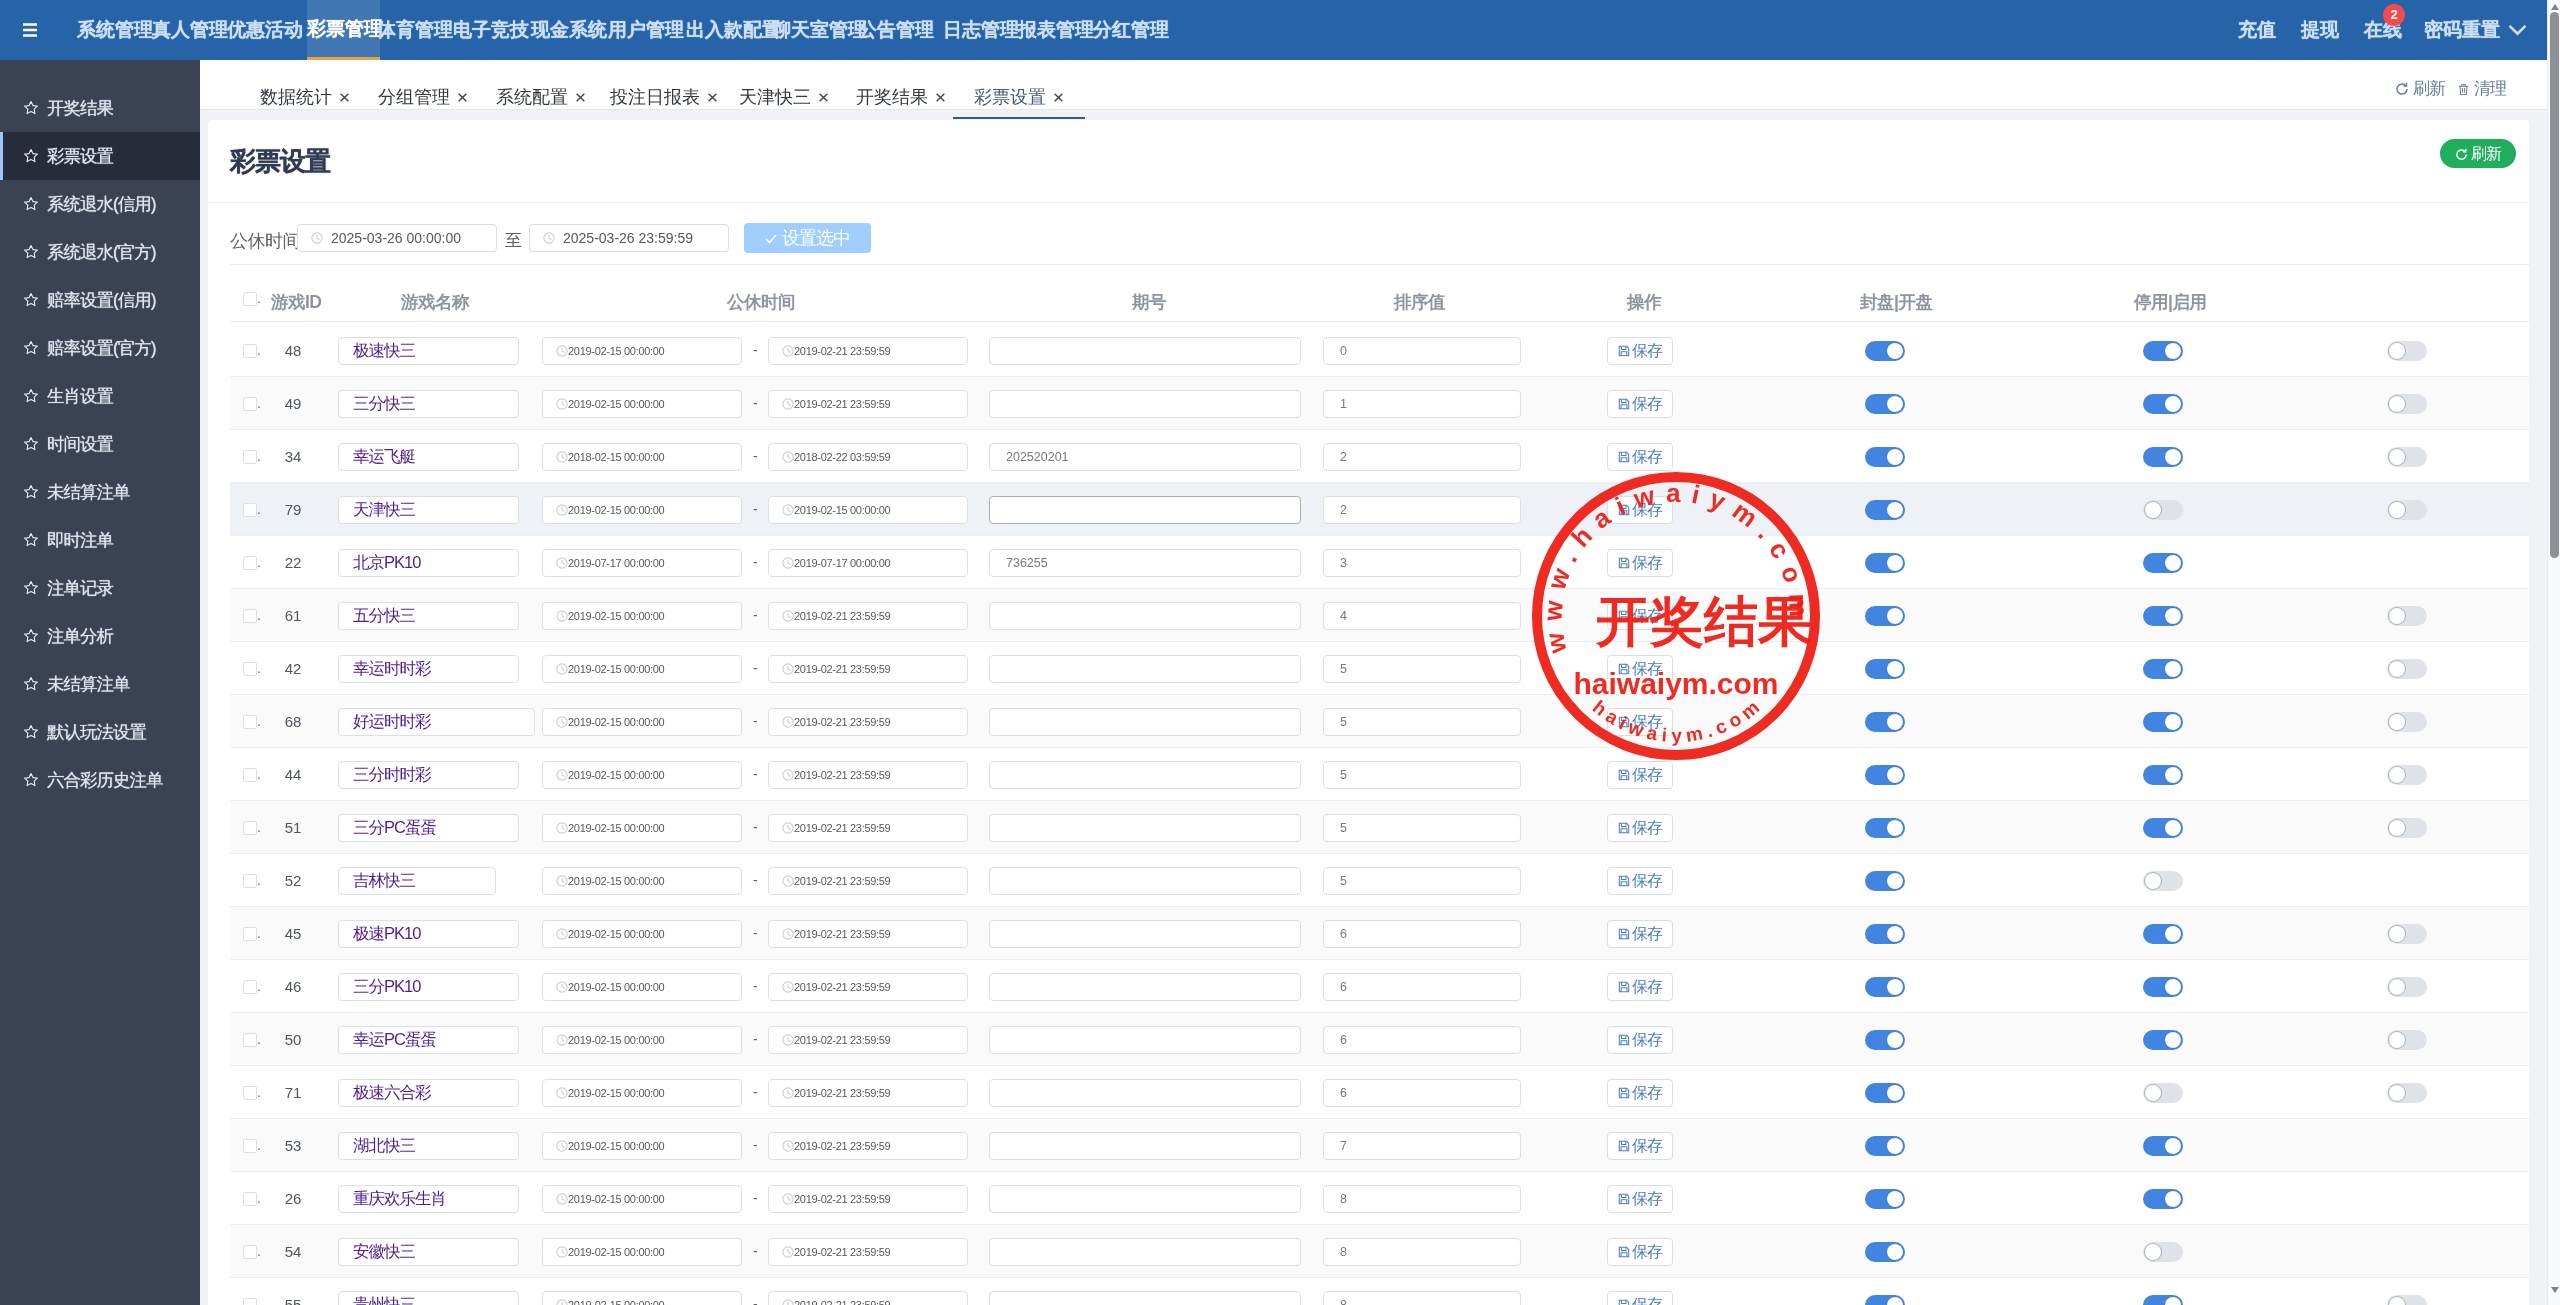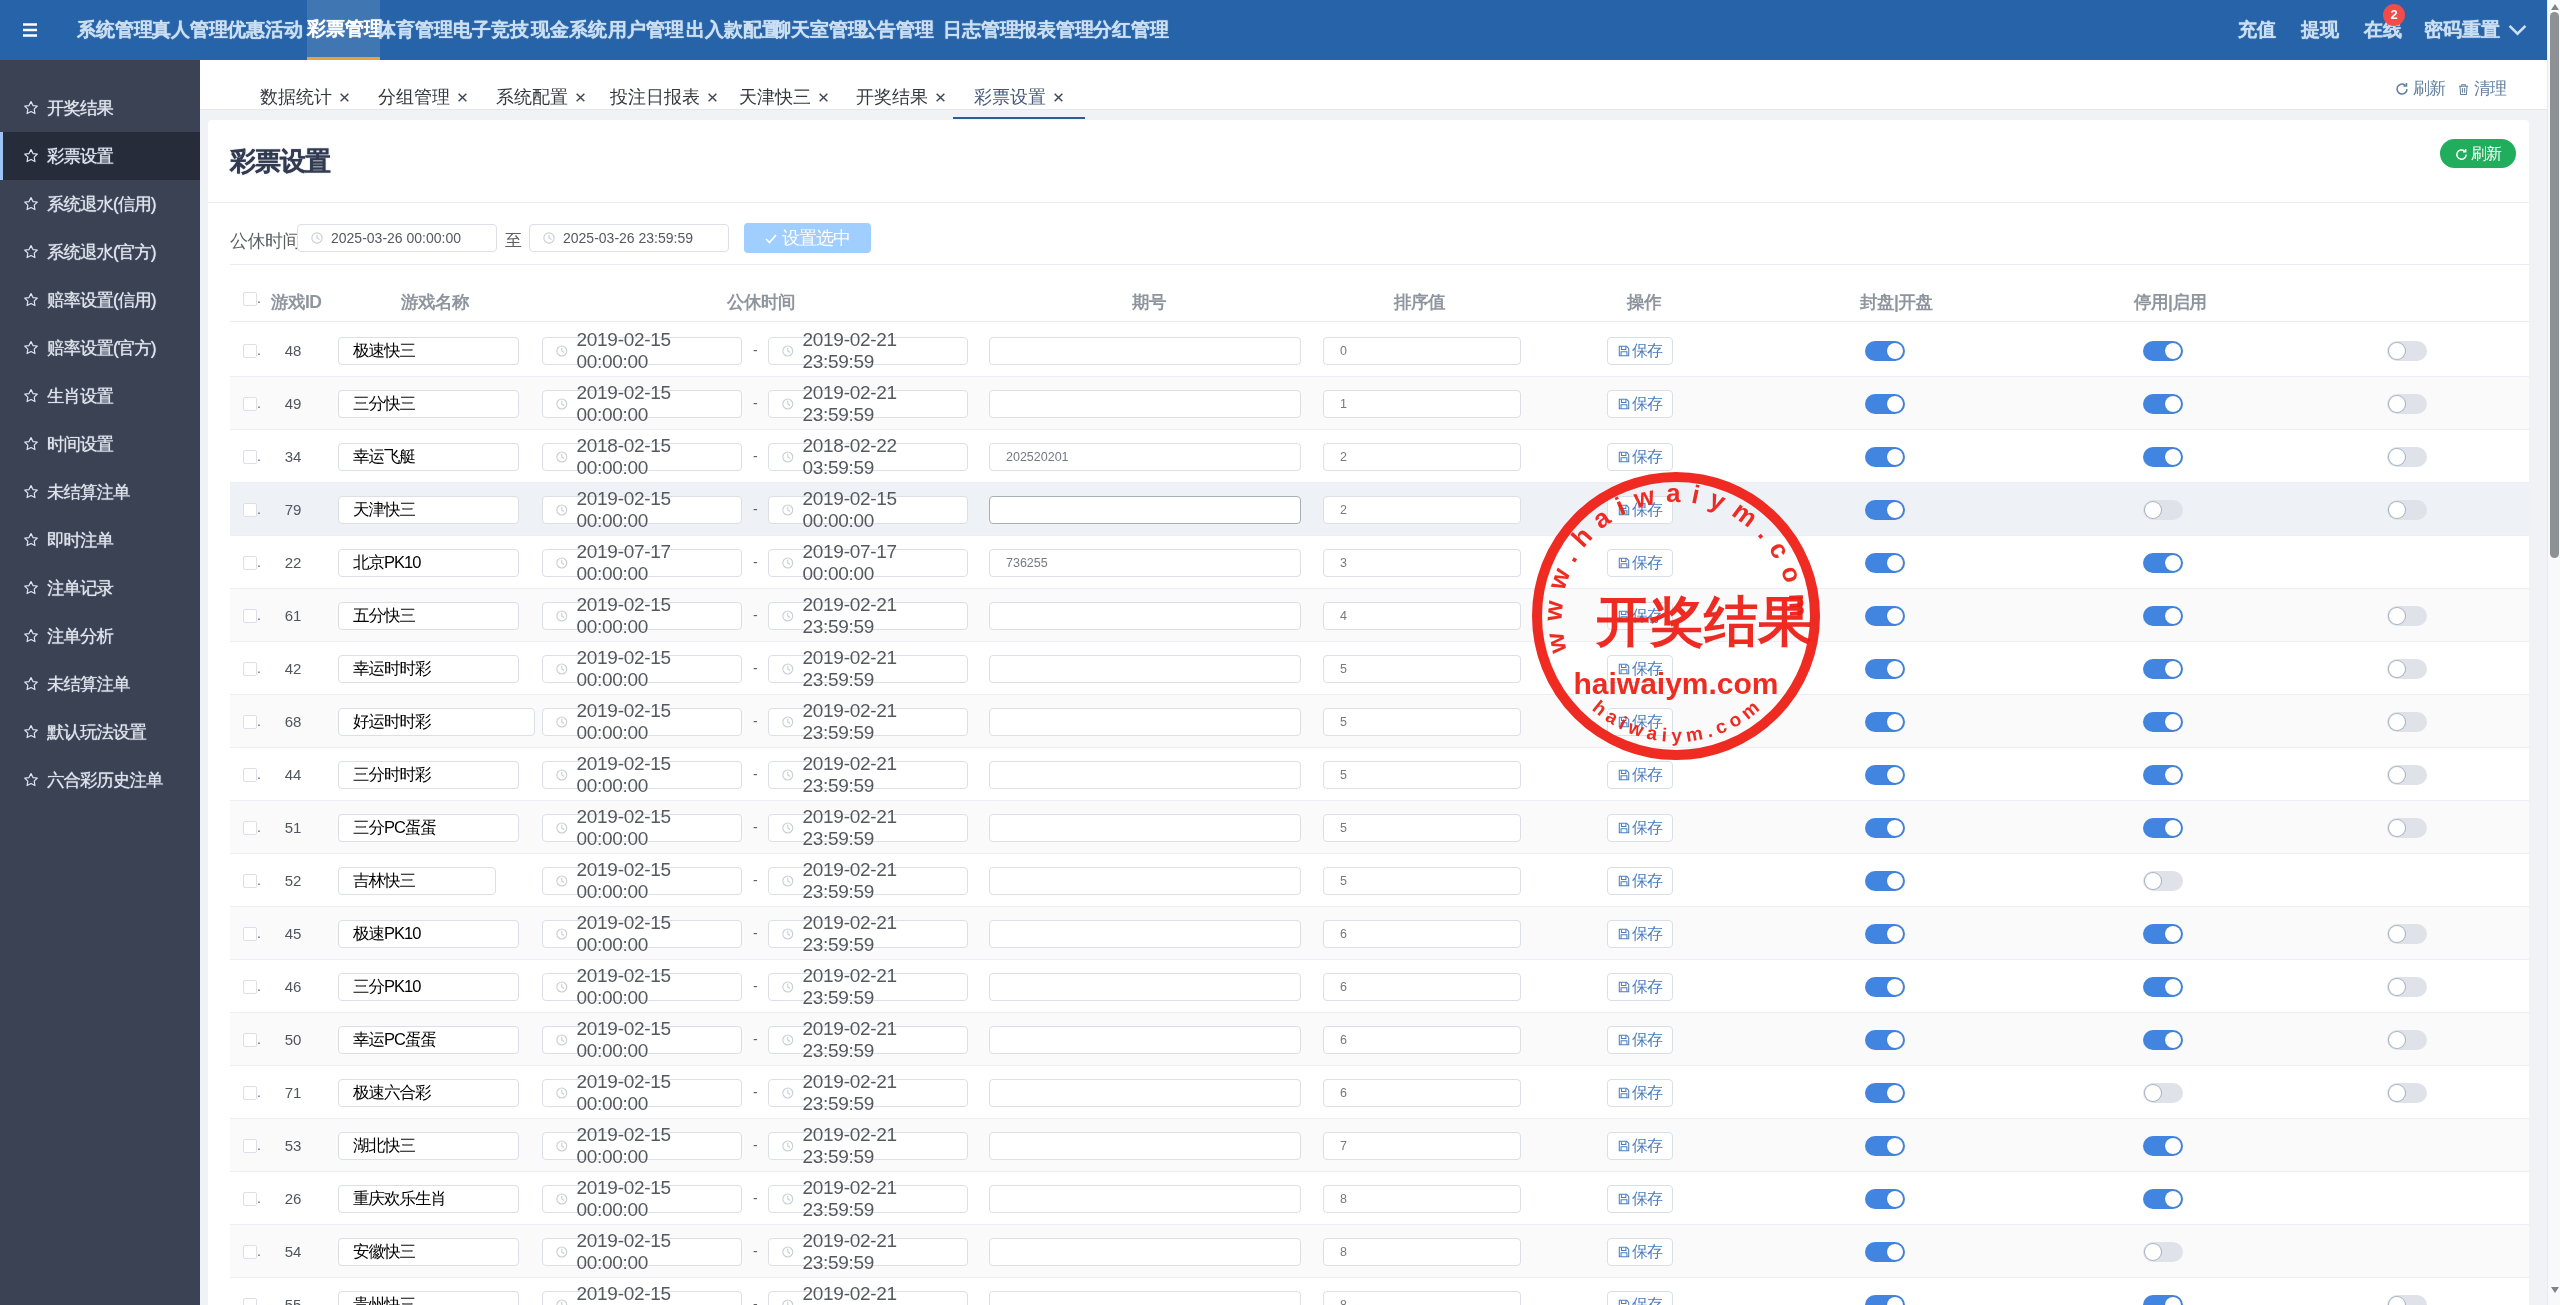--- a/index.html
+++ b/index.html
@@ -45,24 +45,24 @@
 .thead{position:absolute;left:0;top:0;width:2299px;height:58px;border-top:1px solid #e8ebf1;border-bottom:1px solid #e8ebf1}
 .th{position:absolute;top:25px;font-size:17.5px;font-weight:bold;color:#8f959e;white-space:nowrap;letter-spacing:-.5px}
 .row{position:absolute;left:0;width:2299px;height:53px;border-bottom:1px solid #ebeef5;background:#fff}
 .row.stripe{background:#fafafa}
 .row.hov{background:#eef1f6}
 .row>span{position:absolute}
 .row .cb,.thead .cb{position:absolute;width:14px;height:14px;border:1px solid #dcdfe6;border-radius:2px;background:#fff}
 .dot{font-size:14px;color:#5f6368}
 .idt{width:46px;text-align:center;font-size:15px;color:#4f565e}
 .inp{height:28px;border:1px solid #dcdfe6;border-radius:4px;background:#fff;display:inline-flex;align-items:center}
-.inp .cjs{font-size:16.5px;color:#000000;margin-left:14px;white-space:nowrap;letter-spacing:-1px}
+.inp .cjs{font-size:16.5px;color:#4c1d95;margin-left:14px;white-space:nowrap;letter-spacing:-1px}
 .inp .num{font-size:12.5px;color:#76797f;margin-left:16px}
 .inp.dt .ck{margin-left:13px}
-.inp .dtx{font-size:19px;color:#55585e;margin-left:9px;letter-spacing:-.3px}
+.inp .dtx{font-size:11px;color:#55585e;margin-left:0;letter-spacing:-.3px}
 .inp.big .dtx{font-size:14px;margin-left:8px;letter-spacing:0}
 .inp.foc{border-color:#aaaeb6}
 .dash{font-size:14px;color:#606266}
 .save{width:66px;height:28px;border:1px solid #d9dfe8;border-radius:4px;background:#fff;text-align:center;
   line-height:26px;color:#4a7dbe}
 .save .cjsv{font-size:16px;letter-spacing:-1px}
 .tg{width:40px;height:20px;border-radius:10px;background:#dfe3e9;display:inline-block}
 .tg:before{content:"";position:absolute;width:16px;height:16px;border-radius:50%;background:#fff;top:2px;left:2px;
   box-shadow:0 0 0 1px rgba(100,120,145,.45)}
 .tg.on{background:#4285e0}

